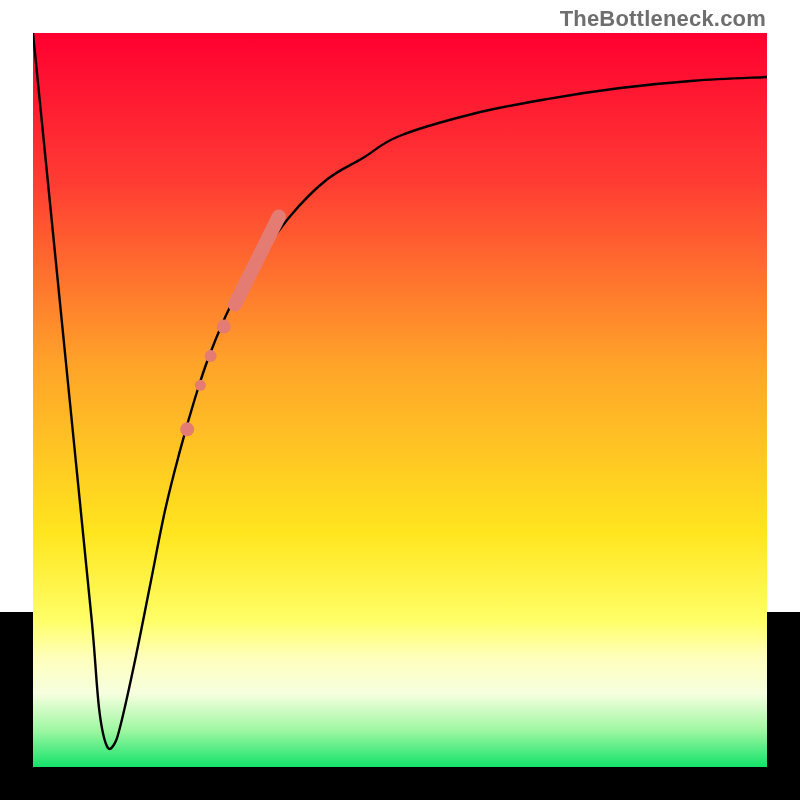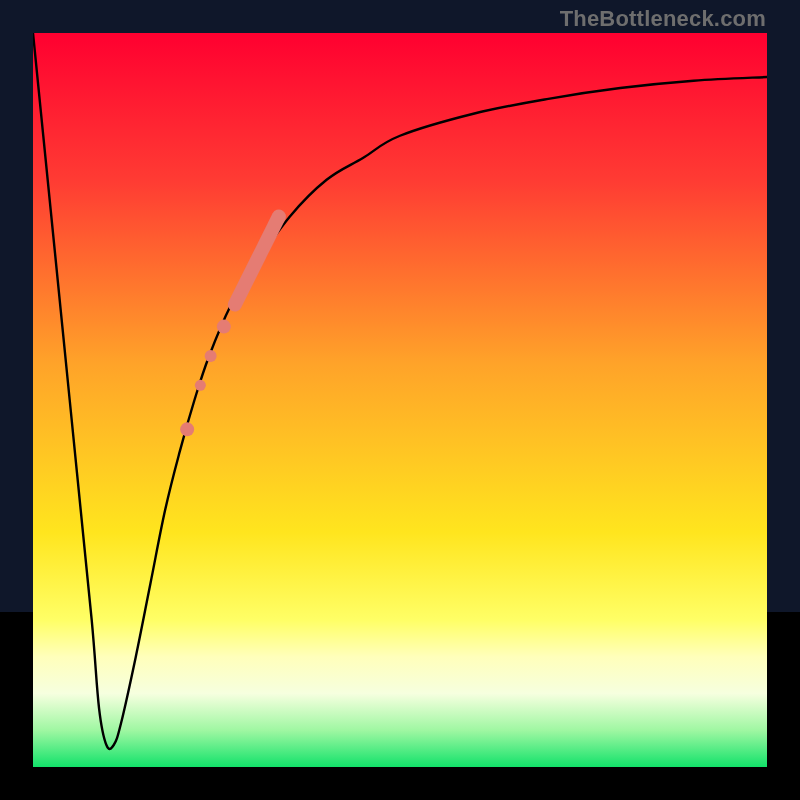--- a/index.html
+++ b/index.html
@@ -8,21 +8,21 @@
     width: 800px;
     height: 800px;
     overflow: hidden;
     background: #000;
     font-family: Arial, Helvetica, sans-serif;
   }
   .frame {
     position: relative;
     width: 800px;
     height: 612px;
-    background: #0f172a;
+    background: #ffffff;
     text-align: right;
   }
   .plot-area {
     position: absolute;
     left: 33px;
     top: 33px;
     width: 734px;
     height: 734px;
     overflow: hidden;
   }

